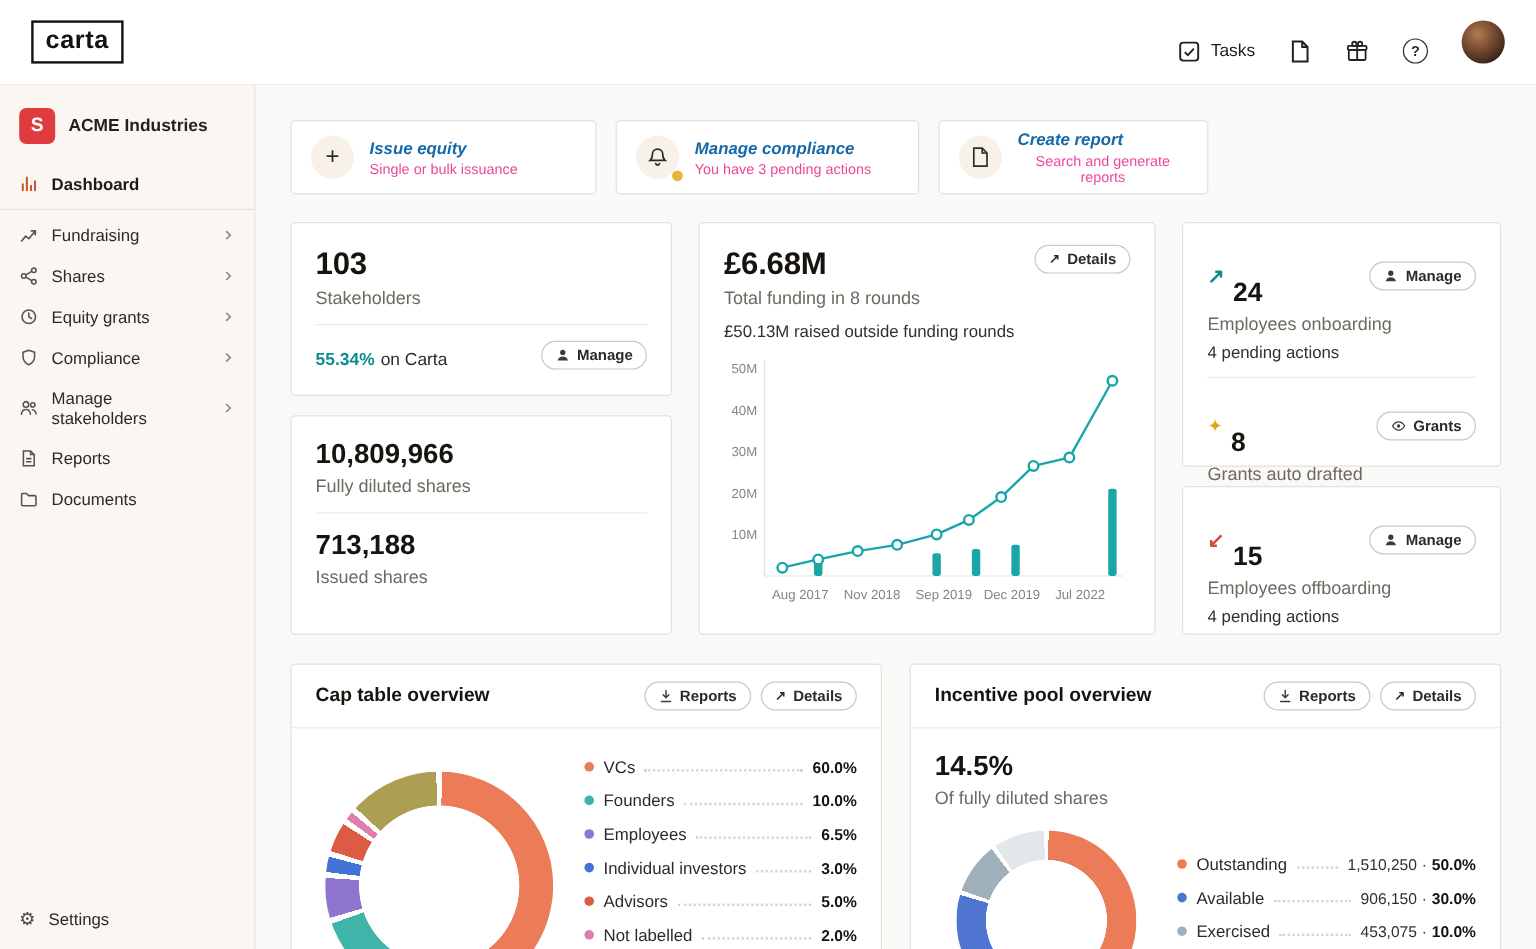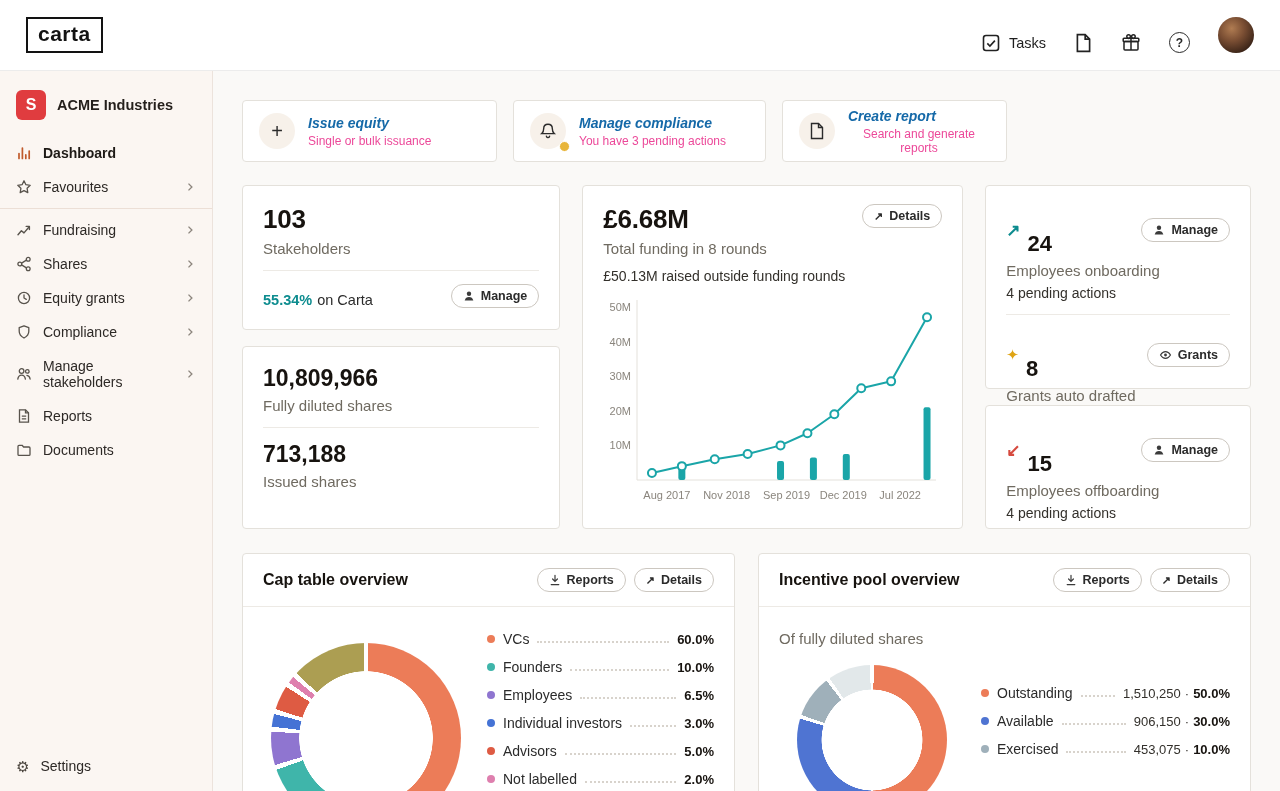--- a/index.html
+++ b/index.html
@@ -200,33 +200,20 @@
 
     <a class="nav-item active">
       <span class="nav-icon">
         <svg width="16" height="16" viewBox="0 0 16 16" fill="none" stroke="currentColor" stroke-width="1.7" stroke-linecap="round">
           <path d="M3 13.5V8.5 M6.4 13.5V3 M9.8 13.5V9.8 M13.2 13.5V6"></path>
         </svg>
       </span>
       <span class="nav-label">Dashboard</span>
     </a>
 
-    <a class="nav-item">
-      <span class="nav-icon">
-        <svg width="16" height="16" viewBox="0 0 16 16" fill="none" stroke="currentColor" stroke-width="1.3" stroke-linejoin="round">
-          <path d="M8 1.8l1.9 3.9 4.3.6-3.1 3 .7 4.3L8 11.6 4.2 13.6l.7-4.3-3.1-3 4.3-.6z"></path>
-        </svg>
-      </span>
-      <span class="nav-label">Favourites</span>
-      <span class="nav-chevron">
-        <svg width="12" height="12" viewBox="0 0 16 16" fill="none" stroke="currentColor" stroke-width="1.8">
-            <path d="M6 3.5l4.5 4.5L6 12.5"></path>
-          </svg>
-      </span>
-    </a>
 
     <div class="side-sep"></div>
 
 
     <a class="nav-item">
       <span class="nav-icon">
         <svg width="16" height="16" viewBox="0 0 16 16" fill="none" stroke="currentColor" stroke-width="1.4" stroke-linecap="round" stroke-linejoin="round">
           <path d="M2 12.8l3.4-4 2.6 2.1 5.2-6.2"></path>
             <path d="M10.2 4.4h3.2v3.2"></path>
         </svg>
@@ -555,20 +542,21 @@
               </svg>
               <span>Reports</span>
             </button>
             <button class="pill">
               <span class="arrow-glyph">↗</span>
               <span>Details</span>
             </button>
           </span>
         </div>
         <div class="incentive-body">
+          <div class="mid-num">14.5%</div>
           <div class="muted">Of fully diluted shares</div>
           <div class="inc-flex">
             <div class="donut donut-md" style="background: radial-gradient(closest-side, rgb(255, 255, 255) 67%, transparent 67.6%), conic-gradient(rgb(255, 255, 255) 0deg, rgb(255, 255, 255) 1.5deg, rgb(236, 124, 88) 1.5deg, rgb(236, 124, 88) 178.5deg, rgb(255, 255, 255) 178.5deg, rgb(255, 255, 255) 180deg, rgb(255, 255, 255) 180deg, rgb(255, 255, 255) 181.5deg, rgb(79, 116, 210) 181.5deg, rgb(79, 116, 210) 286.5deg, rgb(255, 255, 255) 286.5deg, rgb(255, 255, 255) 288deg, rgb(255, 255, 255) 288deg, rgb(255, 255, 255) 289.5deg, rgb(159, 176, 186) 289.5deg, rgb(159, 176, 186) 322.5deg, rgb(255, 255, 255) 322.5deg, rgb(255, 255, 255) 324deg, rgb(255, 255, 255) 324deg, rgb(255, 255, 255) 325.5deg, rgb(226, 232, 234) 325.5deg, rgb(226, 232, 234) 358.5deg, rgb(255, 255, 255) 358.5deg, rgb(255, 255, 255) 360deg);"></div>
             <div class="legend inc-legend">
               <div class="legend-row">
                 <span class="dot" style="background: rgb(236, 124, 88);"></span>
                 <span>Outstanding</span>
                 <span class="leader"></span>
                 <span class="leg-amt">1,510,250</span>
                 <span class="leg-sep">·</span>

